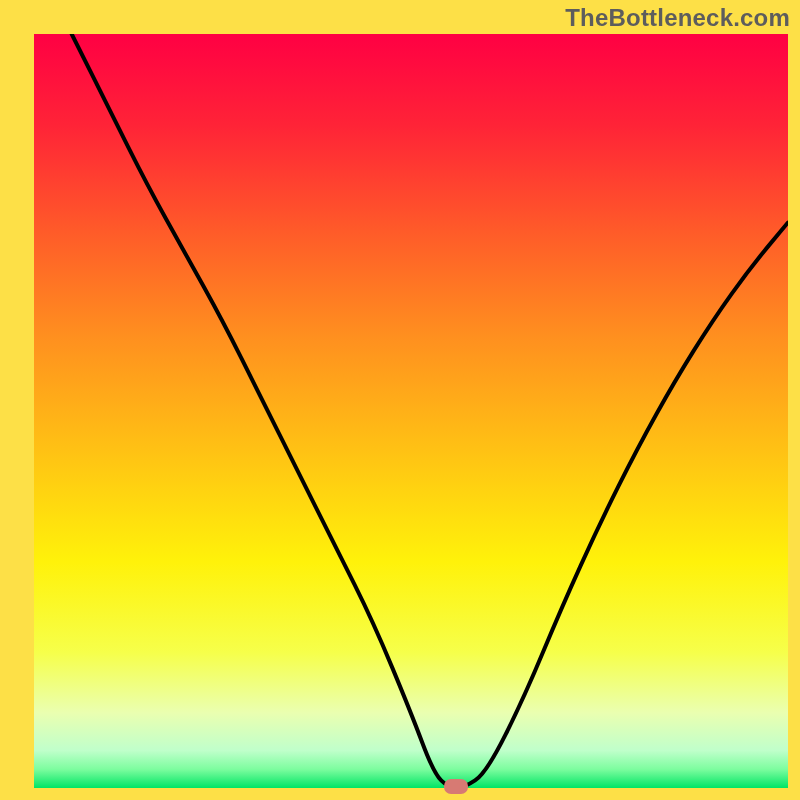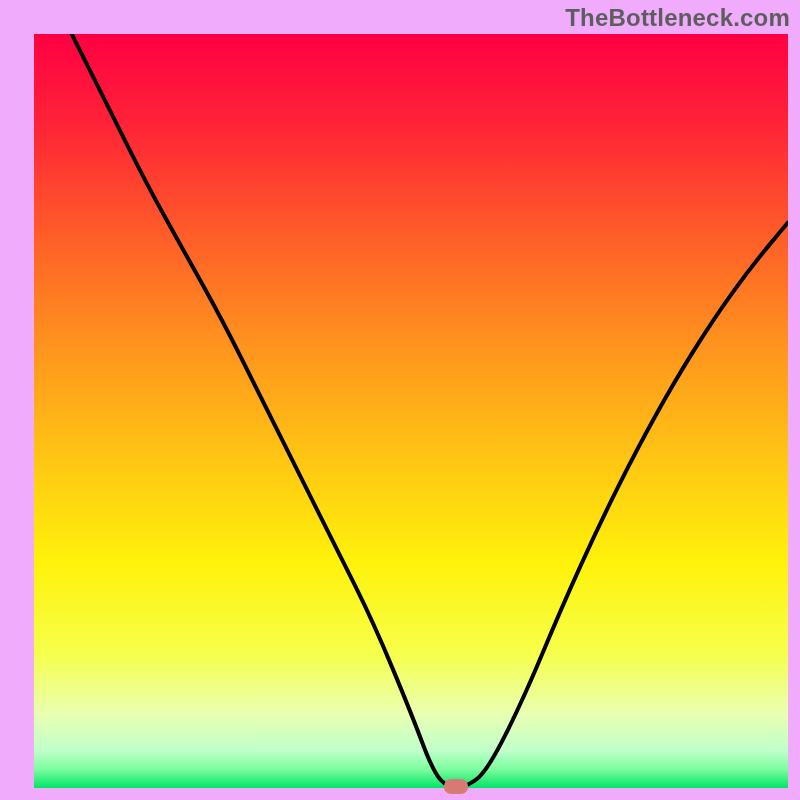--- a/index.html
+++ b/index.html
@@ -8,21 +8,21 @@
     width: 800px;
     height: 800px;
     overflow: hidden;
     background: #000;
     font-family: Arial, Helvetica, sans-serif;
   }
   .frame {
     position: relative;
     width: 800px;
     height: 800px;
-    background: #f0abfc;
+    background: #fde047;
   }
   .attribution {
     position: absolute;
     top: 4px;
     right: 10px;
     color: #5d5d5d;
     font-size: 24px;
     font-weight: 600;
     letter-spacing: 0.2px;
     z-index: 5;

